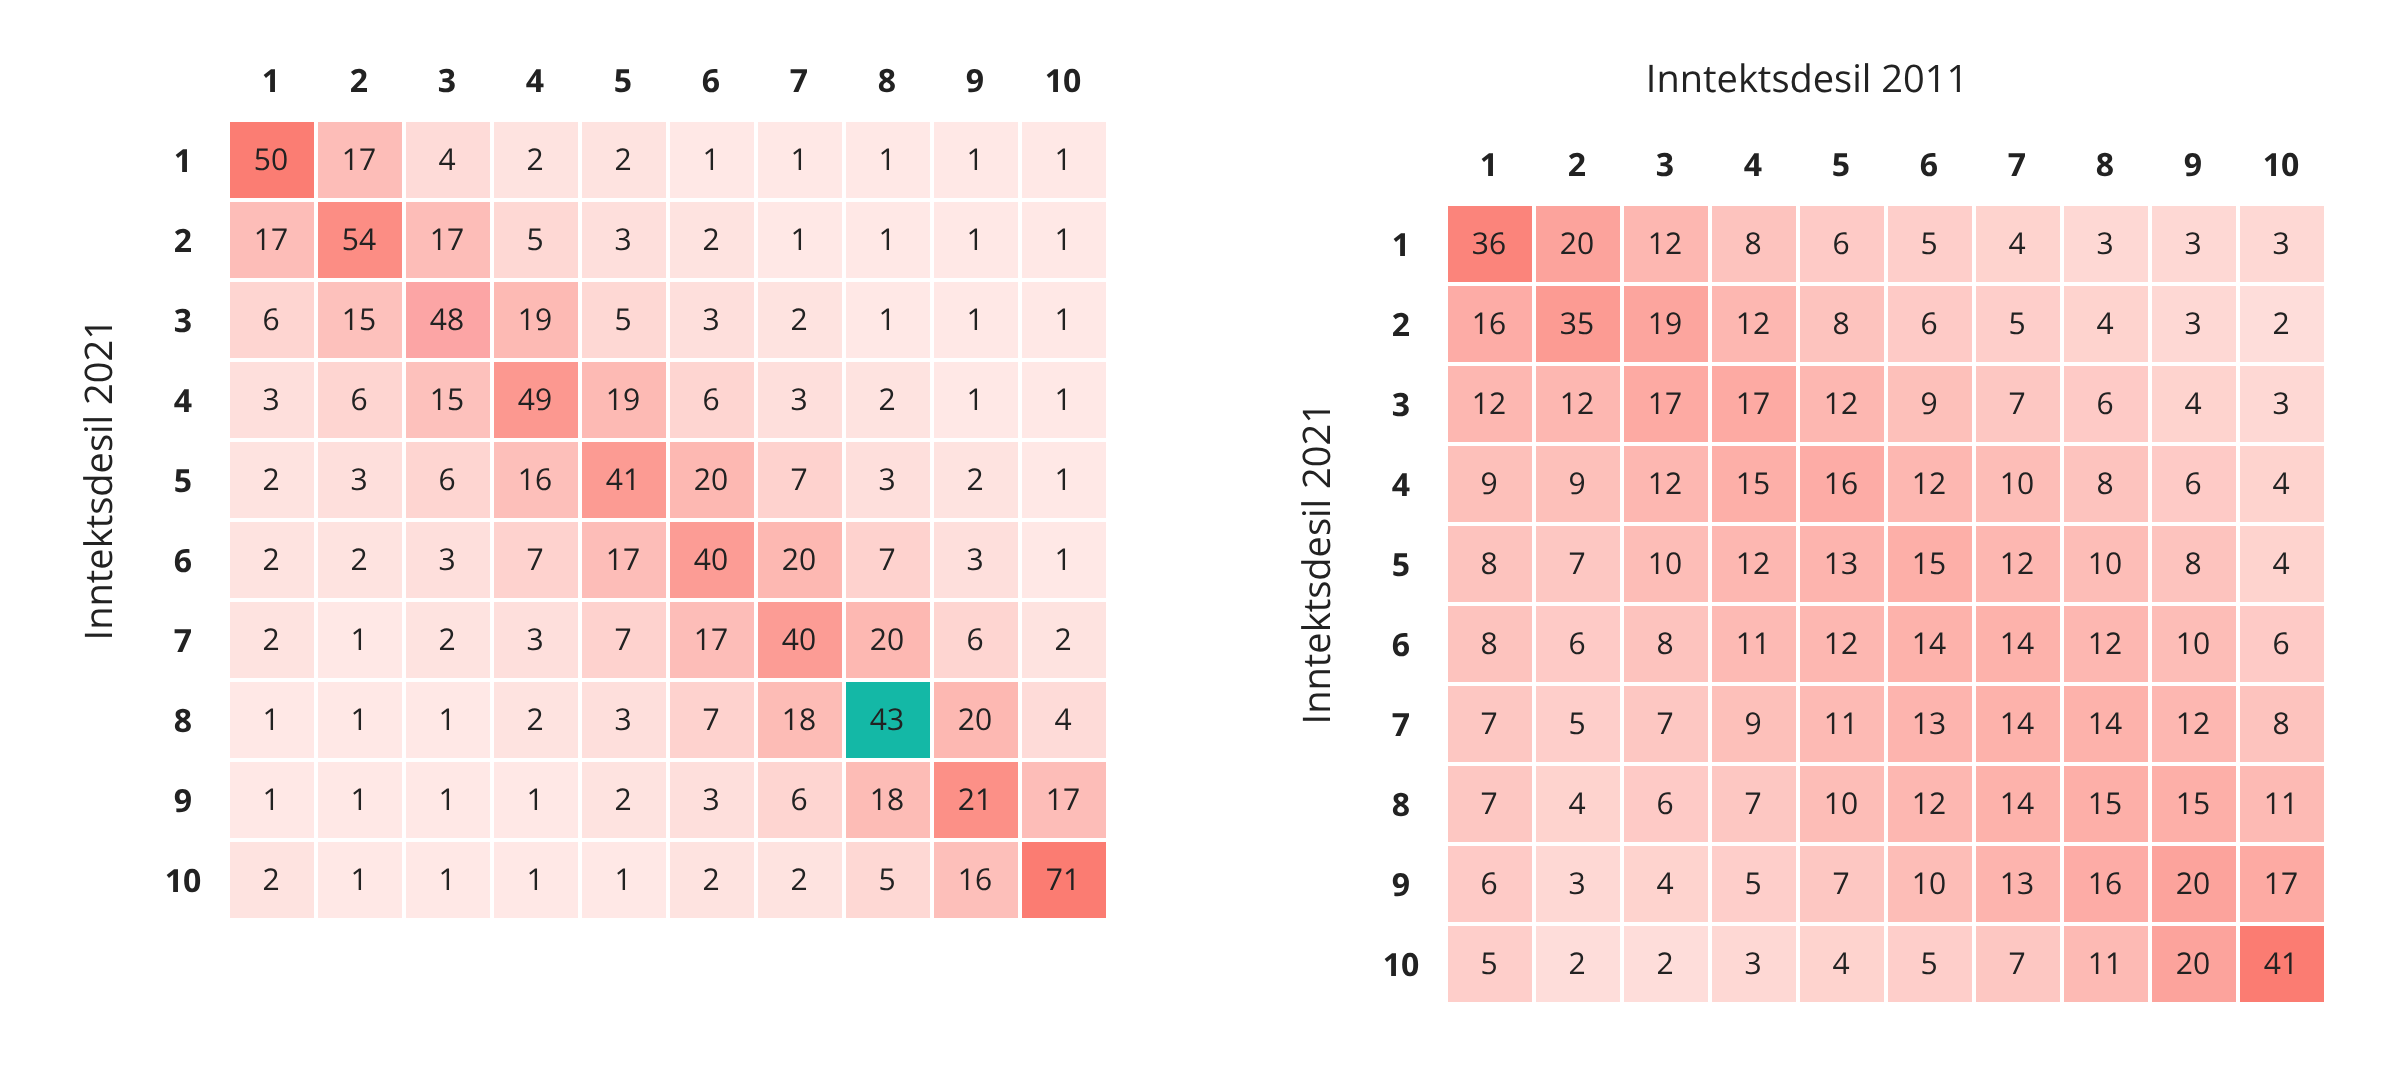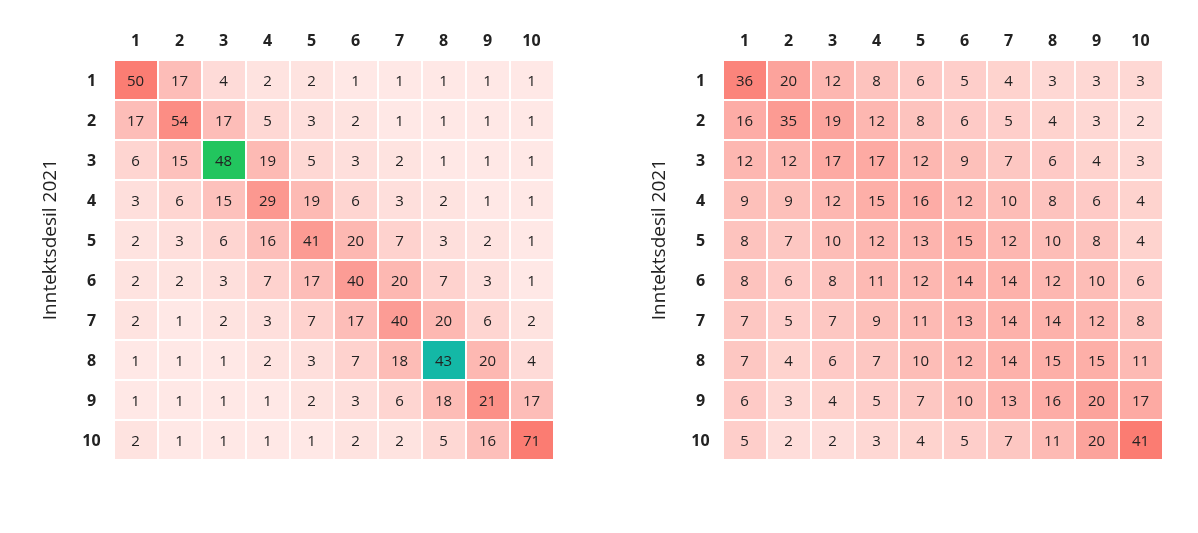--- a/index.html
+++ b/index.html
@@ -121,35 +121,35 @@
             <div class="cell" style="background: rgb(254, 227, 224);">2</div>
             <div class="cell" style="background: rgb(255, 232, 230);">1</div>
             <div class="cell" style="background: rgb(255, 232, 230);">1</div>
             <div class="cell" style="background: rgb(255, 232, 230);">1</div>
             <div class="cell" style="background: rgb(255, 232, 230);">1</div>
           </div>
           <div class="hm-row">
             <div class="row-label">3</div>
             <div class="cell" style="background: rgb(254, 213, 209);">6</div>
             <div class="cell" style="background: rgb(253, 193, 188);">15</div>
-            <div class="cell" style="background: #22c55e;">48</div>
+            <div class="cell" style="background: #fca5a5;">48</div>
             <div class="cell" style="background: rgb(253, 186, 180);">19</div>
             <div class="cell" style="background: rgb(254, 216, 212);">5</div>
             <div class="cell" style="background: rgb(254, 223, 220);">3</div>
             <div class="cell" style="background: rgb(254, 227, 224);">2</div>
             <div class="cell" style="background: rgb(255, 232, 230);">1</div>
             <div class="cell" style="background: rgb(255, 232, 230);">1</div>
             <div class="cell" style="background: rgb(255, 232, 230);">1</div>
           </div>
           <div class="hm-row">
             <div class="row-label">4</div>
             <div class="cell" style="background: rgb(254, 223, 220);">3</div>
             <div class="cell" style="background: rgb(254, 213, 209);">6</div>
             <div class="cell" style="background: rgb(253, 193, 188);">15</div>
-            <div class="cell" style="background: rgb(252, 152, 144);">29</div>
+            <div class="cell" style="background: rgb(252, 152, 144);">49</div>
             <div class="cell" style="background: rgb(253, 186, 180);">19</div>
             <div class="cell" style="background: rgb(254, 213, 209);">6</div>
             <div class="cell" style="background: rgb(254, 223, 220);">3</div>
             <div class="cell" style="background: rgb(254, 227, 224);">2</div>
             <div class="cell" style="background: rgb(255, 232, 230);">1</div>
             <div class="cell" style="background: rgb(255, 232, 230);">1</div>
           </div>
           <div class="hm-row">
             <div class="row-label">5</div>
             <div class="cell" style="background: rgb(254, 227, 224);">2</div>
@@ -225,20 +225,21 @@
             <div class="cell" style="background: rgb(254, 227, 224);">2</div>
             <div class="cell" style="background: rgb(254, 227, 224);">2</div>
             <div class="cell" style="background: rgb(254, 216, 212);">5</div>
             <div class="cell" style="background: rgb(253, 191, 186);">16</div>
             <div class="cell" style="background: rgb(251, 124, 114);">71</div>
           </div>
         </div>
       </div>
     </div>
     <div class="heatmap-panel">
+      <div class="panel-title">Inntektsdesil 2011</div>
       <div class="panel-outer">
         <div class="ylabel">Inntektsdesil 2021</div>
         <div class="hm-body">
           <div class="col-headers">
             <div class="row-label"></div>
             <div class="col-label">1</div>
             <div class="col-label">2</div>
             <div class="col-label">3</div>
             <div class="col-label">4</div>
             <div class="col-label">5</div>

